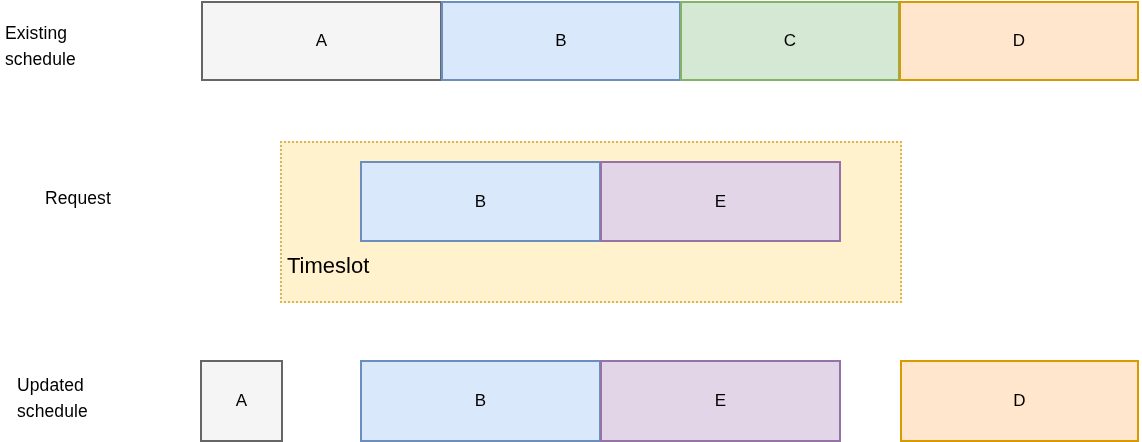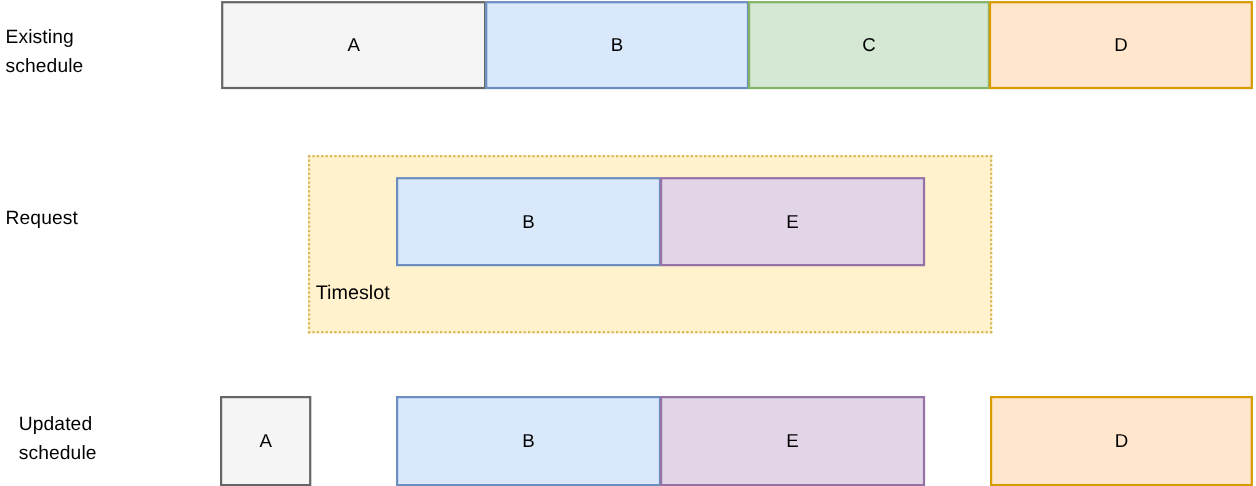--- a/index.html
+++ b/index.html
@@ -39,21 +39,21 @@
     color: #000000;
   }
   .timeslot-box {
     position: absolute;
     box-sizing: border-box;
     border: 2px dotted #d6b656;
     background: #fff2cc;
   }
   .timeslot-label {
     position: absolute;
-    font-size: 18px;
+    font-size: 22px;
     color: #000000;
     line-height: 20px;
   }
   .blk-gray   { background: #f5f5f5; border-color: #666666; }
   .blk-blue   { background: #dae8fc; border-color: #6c8ebf; }
   .blk-green  { background: #d5e8d4; border-color: #82b366; }
   .blk-orange { background: #ffe6cc; border-color: #d79b00; }
   .blk-purple { background: #e1d5e7; border-color: #9673a6; }
 </style>
 </head>
@@ -70,21 +70,21 @@
   <div class="block blk-blue" style="left:441px; top:1px; width:240px; height:80px;">
     <span>B</span>
   </div>
   <div class="block blk-green" style="left:680px; top:1px; width:220px; height:80px;">
     <span>C</span>
   </div>
   <div class="block blk-orange" style="left:899px; top:1px; width:240px; height:80px;">
     <span>D</span>
   </div>
 
-  <div class="row-label" style="top:185px;">Request</div>
+  <div class="row-label" style="top:185px;margin-left:40px;">Request</div>
 
   <div class="timeslot-box" style="left:280px; top:141px; width:622px; height:162px;"></div>
 
   <div class="block blk-blue" style="left:360px; top:161px; width:241px; height:81px;">
     <span>B</span>
   </div>
   <div class="block blk-purple" style="left:600px; top:161px; width:241px; height:81px;">
     <span>E</span>
   </div>
 

